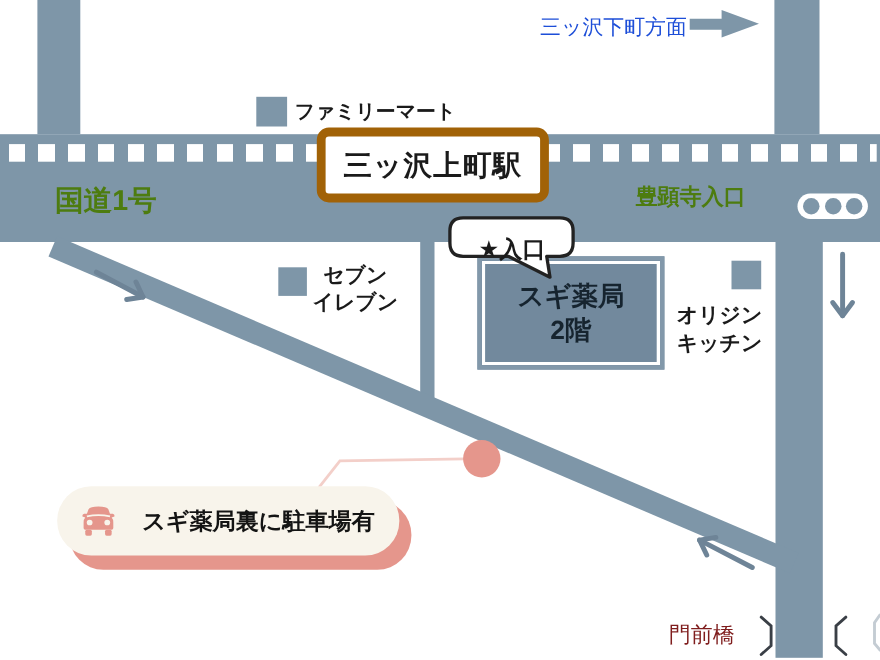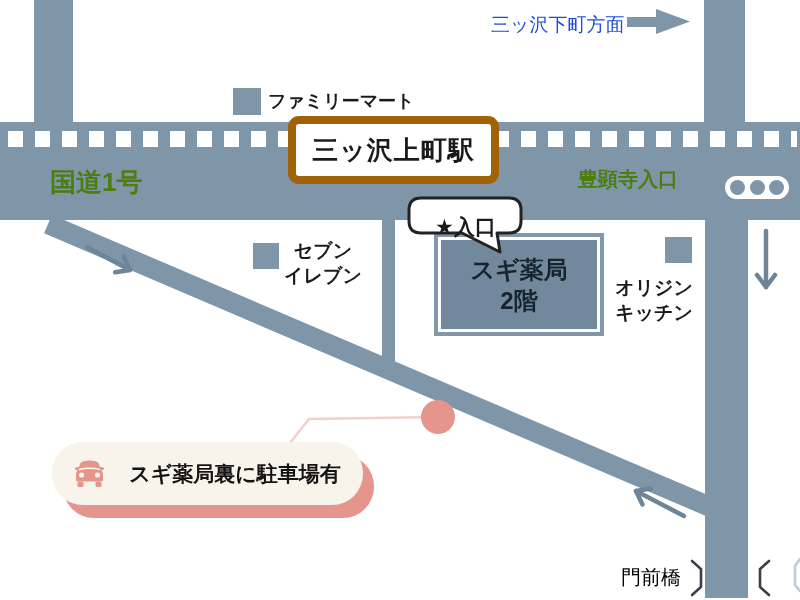--- a/index.html
+++ b/index.html
@@ -55,21 +55,21 @@
     display:flex;align-items:center;justify-content:center;font-weight:700;font-size:21px;margin-top:12px;
   }
   
   .callout{
     position:absolute;left:52px;top:442px;width:311px;height:63px;z-index:6;
     background:var(--calloutBg);border-radius:31px;
     box-shadow:11px 13px 0 var(--salmon);
     display:flex;align-items:center;justify-content:center;gap:24px;
     font-weight:700;font-size:21px;color:#141414;
   }
-  .monzen{position:absolute;left:621px;top:564px;font-size:20px;font-weight:400;color:#000000;z-index:3;}
+  .monzen{position:absolute;left:608px;top:564px;font-size:20px;font-weight:400;color:#7f1d1d;z-index:3;}
   .topdir{position:absolute;left:491px;top:12px;font-size:19px;font-weight:400;color:#1d4ed8;z-index:3;}
 </style>
 </head>
 <body>
 
 <div class="map">
 
   <div class="road" style="left:0;top:122px;width:800px;height:98px;"></div>
   <div class="dashes"></div>
   <div class="road" style="left:34px;top:0;width:39px;height:122px;"></div>

